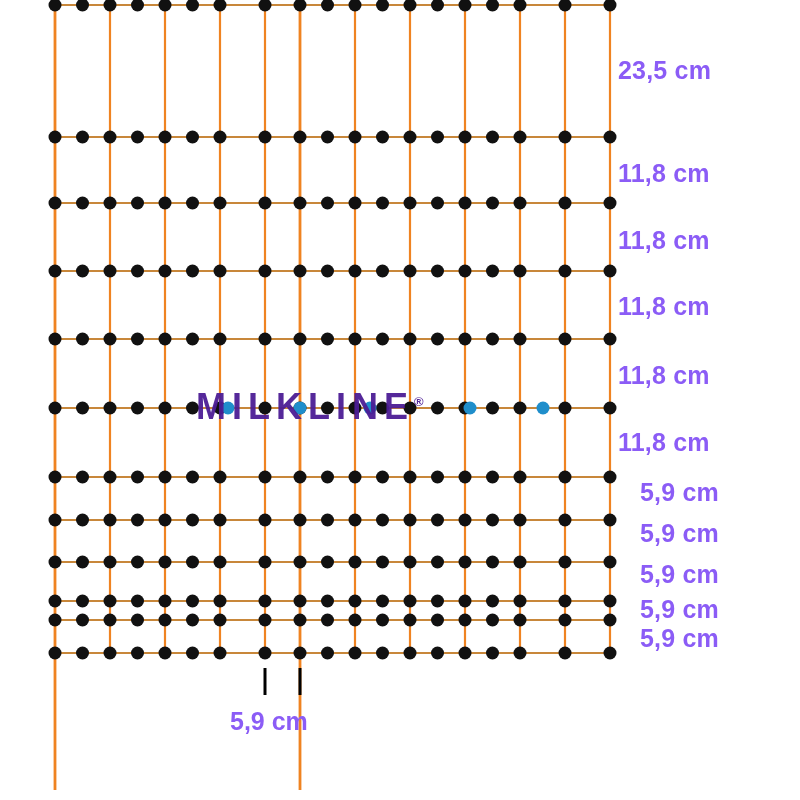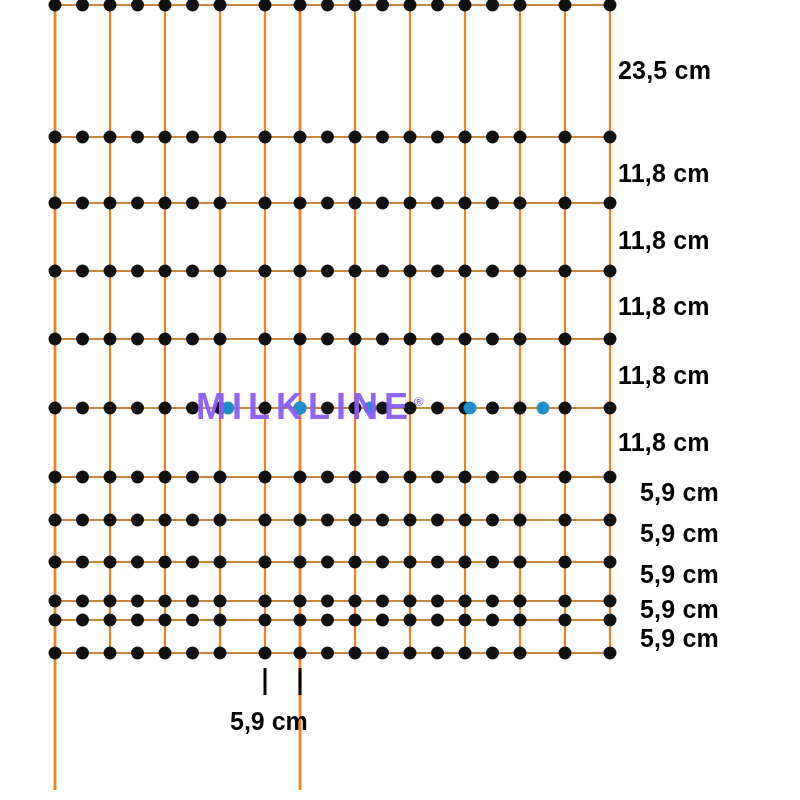--- a/index.html
+++ b/index.html
@@ -19,40 +19,40 @@
     position: absolute;
     left: 0;
     top: 0;
     width: 800px;
     height: 800px;
   }
   .label {
     position: absolute;
     font-family: "Liberation Sans", sans-serif;
     font-weight: bold;
-    color: #000000;
+    color: #8b5cf6;
     white-space: nowrap;
     text-align: left;
   }
   .row-label {
     font-size: 25px;
     letter-spacing: 0.2px;
   }
   .bottom-label {
     font-size: 25px;
   }
   .watermark {
     position: absolute;
     left: 196px;
     top: 386px;
     font-family: "Liberation Sans", sans-serif;
     font-size: 36px;
     font-weight: bold;
     letter-spacing: 6px;
-    color: #8b5cf6;
+    color: #4c1d95;
     opacity: 0.95;
     pointer-events: none;
     user-select: none;
   }
   .watermark .reg {
     font-size: 13px;
     vertical-align: super;
     letter-spacing: 0;
   }
 </style>

